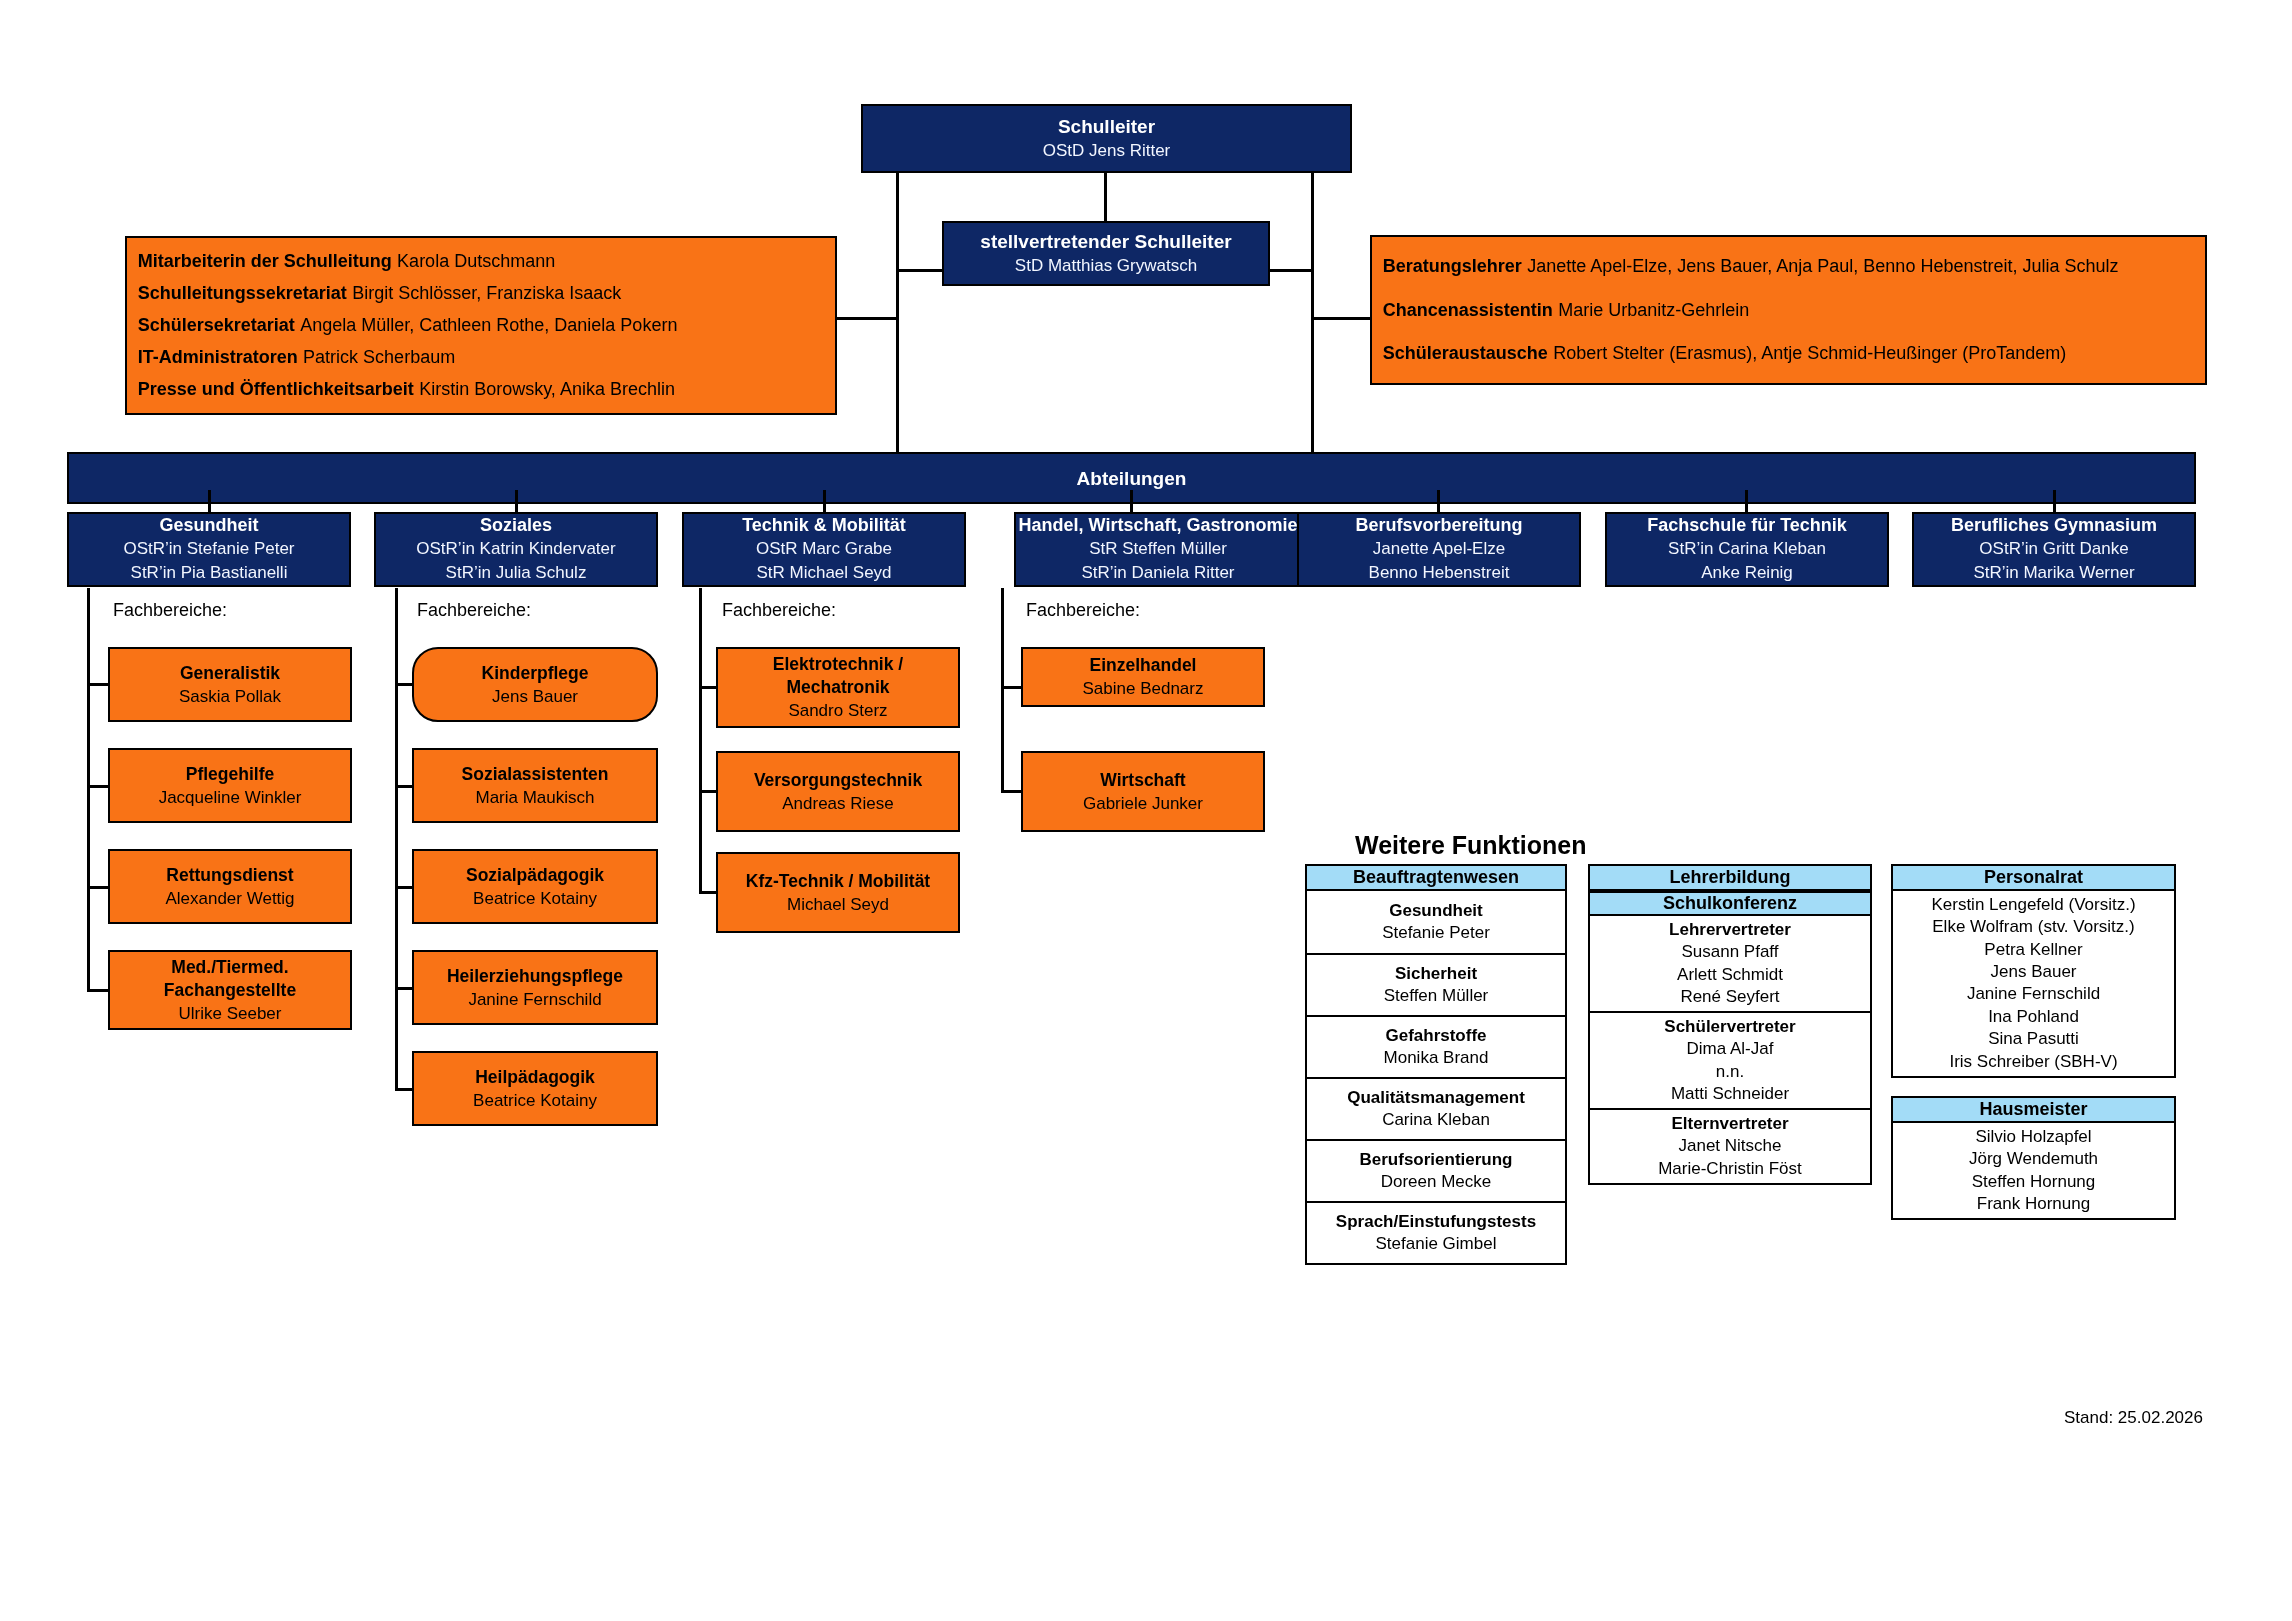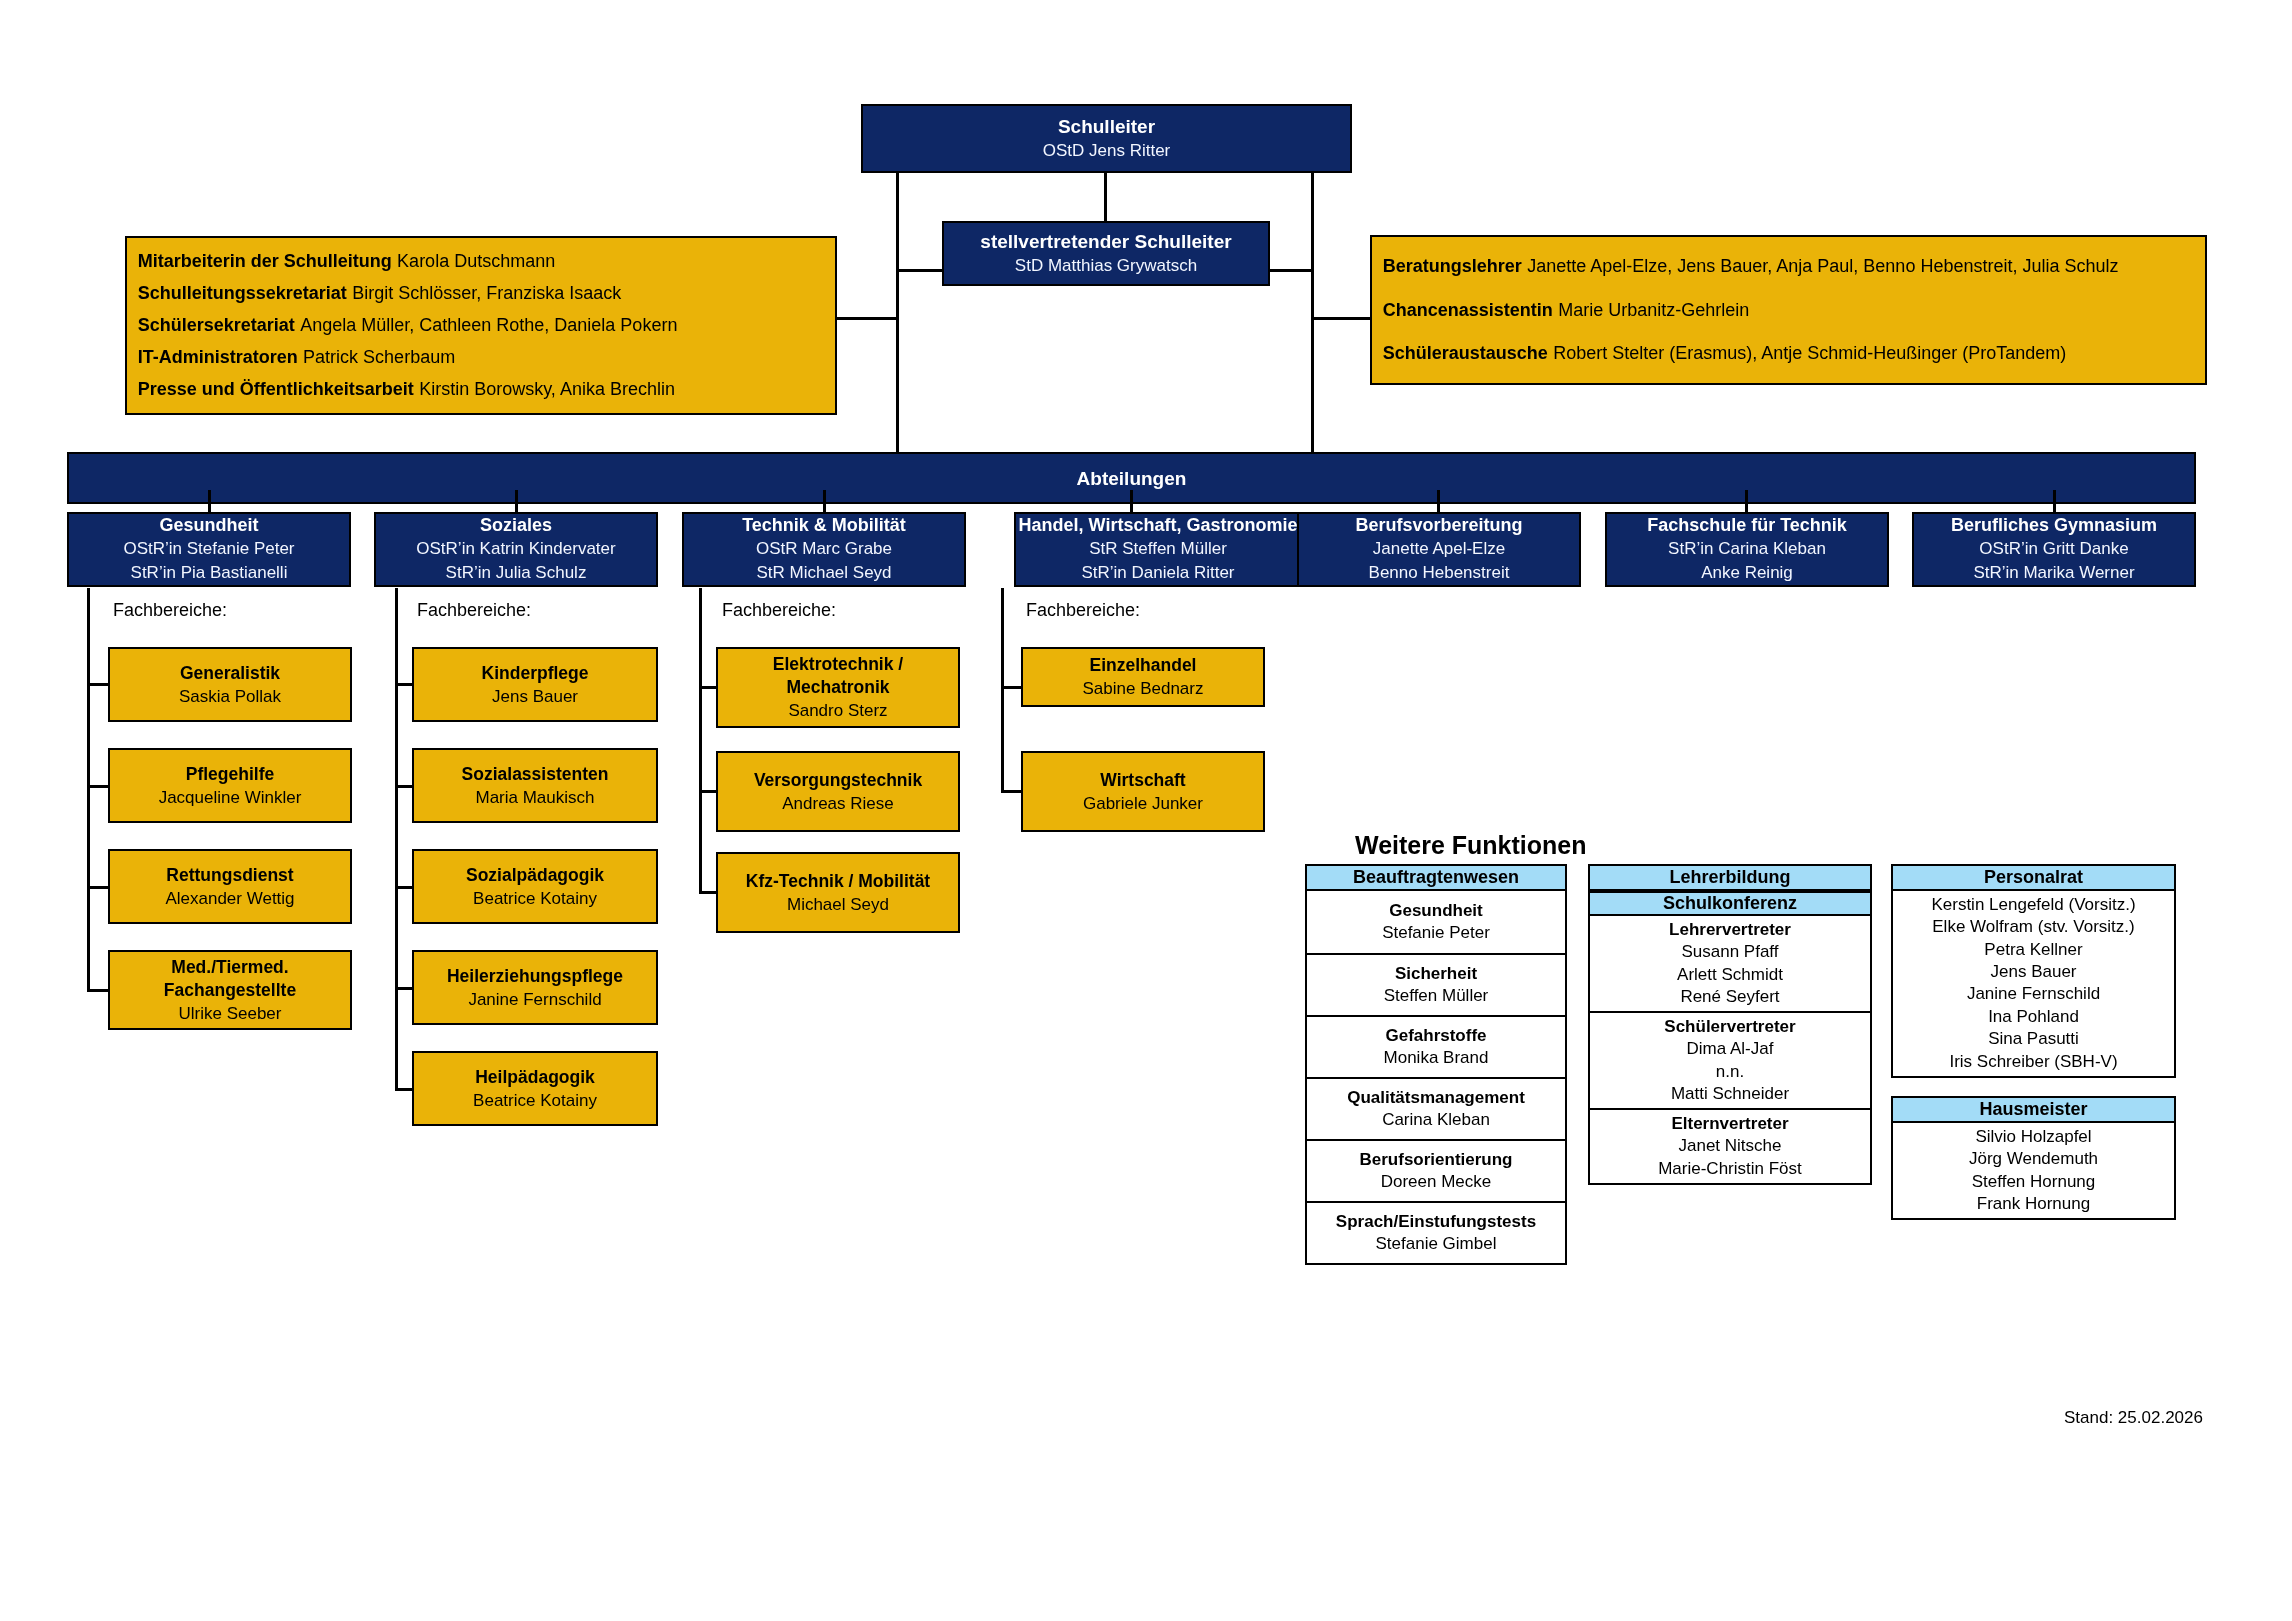--- a/index.html
+++ b/index.html
@@ -12,21 +12,21 @@
   }
   .abs { position:absolute; }
   .navy {
     background:#0e2765; border:2.7px solid #000; color:#fff;
     display:flex; flex-direction:column; align-items:center; justify-content:center;
     text-align:center;
   }
   .navy .bt { font-weight:bold; font-size:19px; line-height:25px; }
   .navy .nm { font-size:17px; line-height:24px; color:#f2f6ff; }
   .lblue {
-    background:#eab308; border:2.7px solid #000;
+    background:#f97316; border:2.7px solid #000;
   }
   .child {
     display:flex; flex-direction:column; align-items:center; justify-content:center;
     text-align:center; font-size:17px; line-height:23px; padding:1.8px 7.2px;
   }
   .child .bt { font-weight:bold; font-size:17.5px; }
   .vline, .hline { background:#000; position:absolute; }
   .vline { width:2.7px; }
   .hline { height:2.7px; }
   .infobox {
@@ -173,21 +173,21 @@
 </div>
 <div class="lblue child abs" style="left:108px;top:849px;width:244px;height:75px;">
   <div class="bt">Rettungsdienst</div>
   <div>Alexander Wettig</div>
 </div>
 <div class="lblue child abs" style="left:108px;top:950px;width:244px;height:80px;">
   <div class="bt">Med./Tiermed. Fachangestellte</div>
   <div>Ulrike Seeber</div>
 </div>
 
-<div class="lblue child abs" style="left:412px;top:647px;width:246px;height:75px;">
+<div class="lblue child abs" style="left:412px;top:647px;width:246px;height:75px;border-radius:26px;">
   <div class="bt">Kinderpflege</div>
   <div>Jens Bauer</div>
 </div>
 <div class="lblue child abs" style="left:412px;top:748px;width:246px;height:75px;">
   <div class="bt">Sozialassistenten</div>
   <div>Maria Maukisch</div>
 </div>
 <div class="lblue child abs" style="left:412px;top:849px;width:246px;height:75px;">
   <div class="bt">Sozialpädagogik</div>
   <div>Beatrice Kotainy</div>

